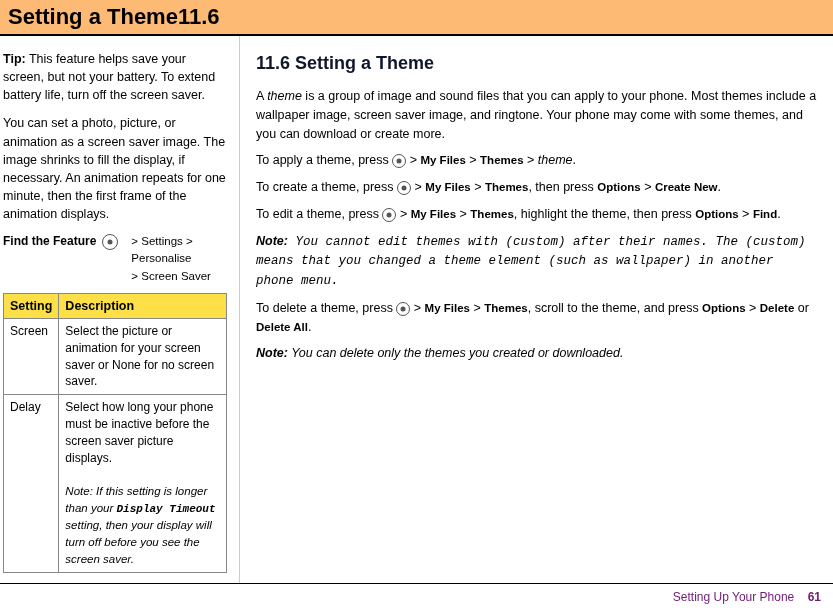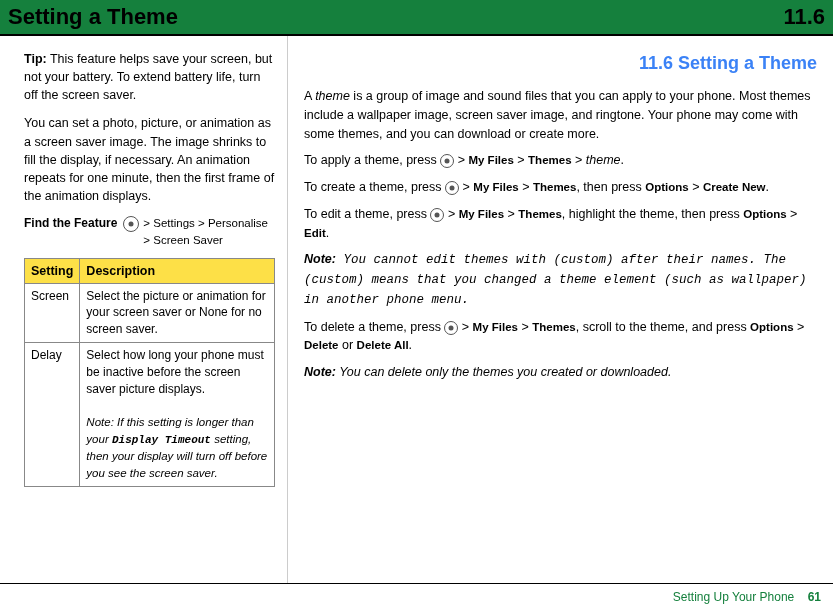--- a/index.html
+++ b/index.html
@@ -9,47 +9,46 @@
       font-family: Arial, Helvetica, sans-serif;
       font-size: 13px;
       color: #000;
       background: #fff;
       overflow: hidden;
     }
 
     
     .page-header {
       display: flex;
-      justify-content: space-between;
       align-items: center;
       border-bottom: 2px solid #000;
       padding: 4px 8px 4px 8px;
-      background: #15803d;
+      background: #fdba74;
     }
     .page-header-title {
       font-size: 22px;
       font-weight: bold;
       color: #000;
     }
     .page-header-number {
       font-size: 22px;
       font-weight: bold;
       color: #000;
     }
 
     
     .content-area {
       display: flex;
       height: calc(611px - 38px - 26px);
     }
 
     
     .left-col {
-      width: 288px;
-      padding: 14px 12px 10px 24px;
+      width: 240px;
+      padding: 14px 12px 10px 3px;
       border-right: 1px solid #ccc;
       font-size: 12.5px;
       line-height: 1.45;
     }
 
     .tip-block {
       margin-bottom: 10px;
     }
     .tip-block p {
       font-size: 12.5px;
@@ -143,23 +142,22 @@
     .right-col {
       flex: 1;
       padding: 14px 16px 10px 16px;
       font-size: 12.5px;
       line-height: 1.5;
     }
 
     .section-title {
       font-size: 18px;
       font-weight: bold;
-      color: #3b82f6;
+      color: #0f172a;
       margin-bottom: 10px;
-      text-align: right;
     }
 
     .right-col p {
       margin-bottom: 8px;
       font-size: 12.5px;
       line-height: 1.5;
     }
     .highlight-bold {
       font-weight: bold;
       font-size: 11.5px;
@@ -170,21 +168,21 @@
       border-top: 1px solid #000;
       display: flex;
       justify-content: flex-end;
       align-items: center;
       padding: 4px 12px;
       height: 26px;
       font-size: 12px;
     }
     .footer-text {
       font-size: 12px;
-      color: #15803d;
+      color: #701a75;
     }
     .footer-page {
       font-weight: bold;
       font-size: 12px;
     }
   </style>
 </head>
 <body>
 
 <div class="page-header">
@@ -200,21 +198,21 @@
       <p>
         <span class="tip-label">Tip:</span><span> This feature helps save your screen, but not your battery. To extend battery life, turn off the screen saver.</span>
       </p>
     </div>
 
     <p>You can set a photo, picture, or animation as a screen saver image. The image shrinks to fill the display, if necessary. An animation repeats for one minute, then the first frame of the animation displays.</p>
 
     <div class="find-feature">
       <div class="find-feature-row">
         <span class="find-feature-label">Find the Feature</span>
-        <div style="display:flex;align-items:flex-start;gap:4px;">
+        <div style="display:flex;align-items:flex-start;gap:13px;">
           <span class="nav-icon"></span>
           <div>
             <div class="find-feature-path">
               <span>&gt; Settings &gt; Personalise</span>
             </div>
             <div class="find-feature-path">
               <span>&gt; Screen Saver</span>
             </div>
           </div>
         </div>
@@ -257,21 +255,21 @@
 
     <p>
       To apply a theme, press <span class="nav-icon" style="width:14px;height:14px;display:inline-block;vertical-align:middle;"></span> &gt; <span class="highlight-bold">My Files</span> &gt; <span class="highlight-bold">Themes</span> &gt; <span style="font-style:italic;">theme</span>.
     </p>
 
     <p>
       To create a theme, press <span class="nav-icon" style="width:14px;height:14px;display:inline-block;vertical-align:middle;"></span> &gt; <span class="highlight-bold">My Files</span> &gt; <span class="highlight-bold">Themes</span>, then press <span class="highlight-bold">Options</span> &gt; <span class="highlight-bold">Create New</span>.
     </p>
 
     <p>
-      To edit a theme, press <span class="nav-icon" style="width:14px;height:14px;display:inline-block;vertical-align:middle;"></span> &gt; <span class="highlight-bold">My Files</span> &gt; <span class="highlight-bold">Themes</span>, highlight the theme, then press <span class="highlight-bold">Options</span> &gt; <span class="highlight-bold">Edit</span>.
+      To edit a theme, press <span class="nav-icon" style="width:14px;height:14px;display:inline-block;vertical-align:middle;"></span> &gt; <span class="highlight-bold">My Files</span> &gt; <span class="highlight-bold">Themes</span>, highlight the theme, then press <span class="highlight-bold">Options</span> &gt; <span class="highlight-bold">Find</span>.
     </p>
 
     <p>
       <span style="font-weight:bold;font-style:italic;">Note:</span><span style="font-style:italic;font-family:Liberation Mono, monospace;"> You cannot edit themes with (custom) after their names. The (custom) means that you changed a theme element (such as wallpaper) in another phone menu.</span>
     </p>
 
     <p>
       To delete a theme, press <span class="nav-icon" style="width:14px;height:14px;display:inline-block;vertical-align:middle;"></span> &gt; <span class="highlight-bold">My Files</span> &gt; <span class="highlight-bold">Themes</span>, scroll to the theme, and press <span class="highlight-bold">Options</span> &gt; <span class="highlight-bold">Delete</span> or <span class="highlight-bold">Delete All</span>.
     </p>
 

